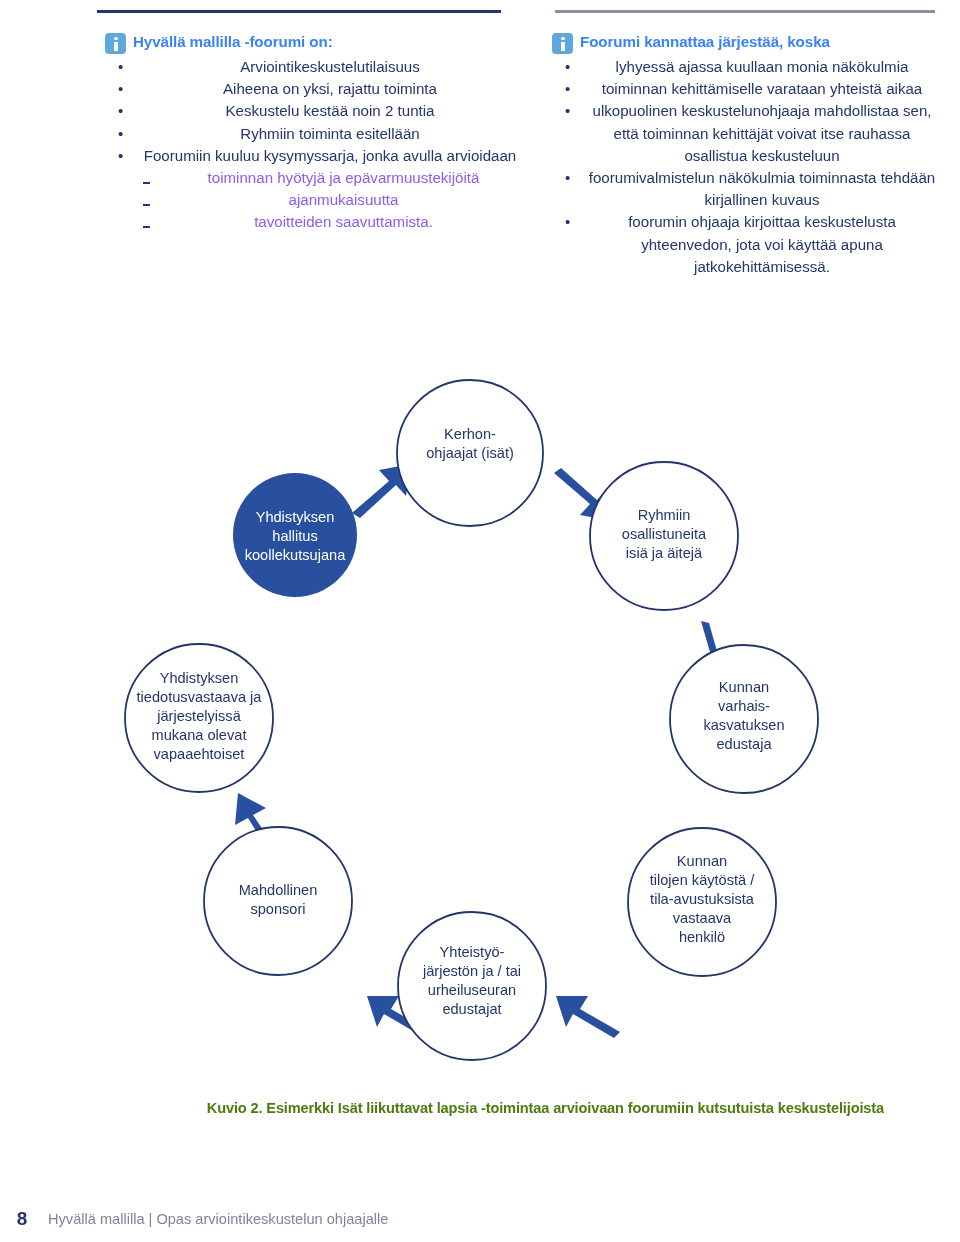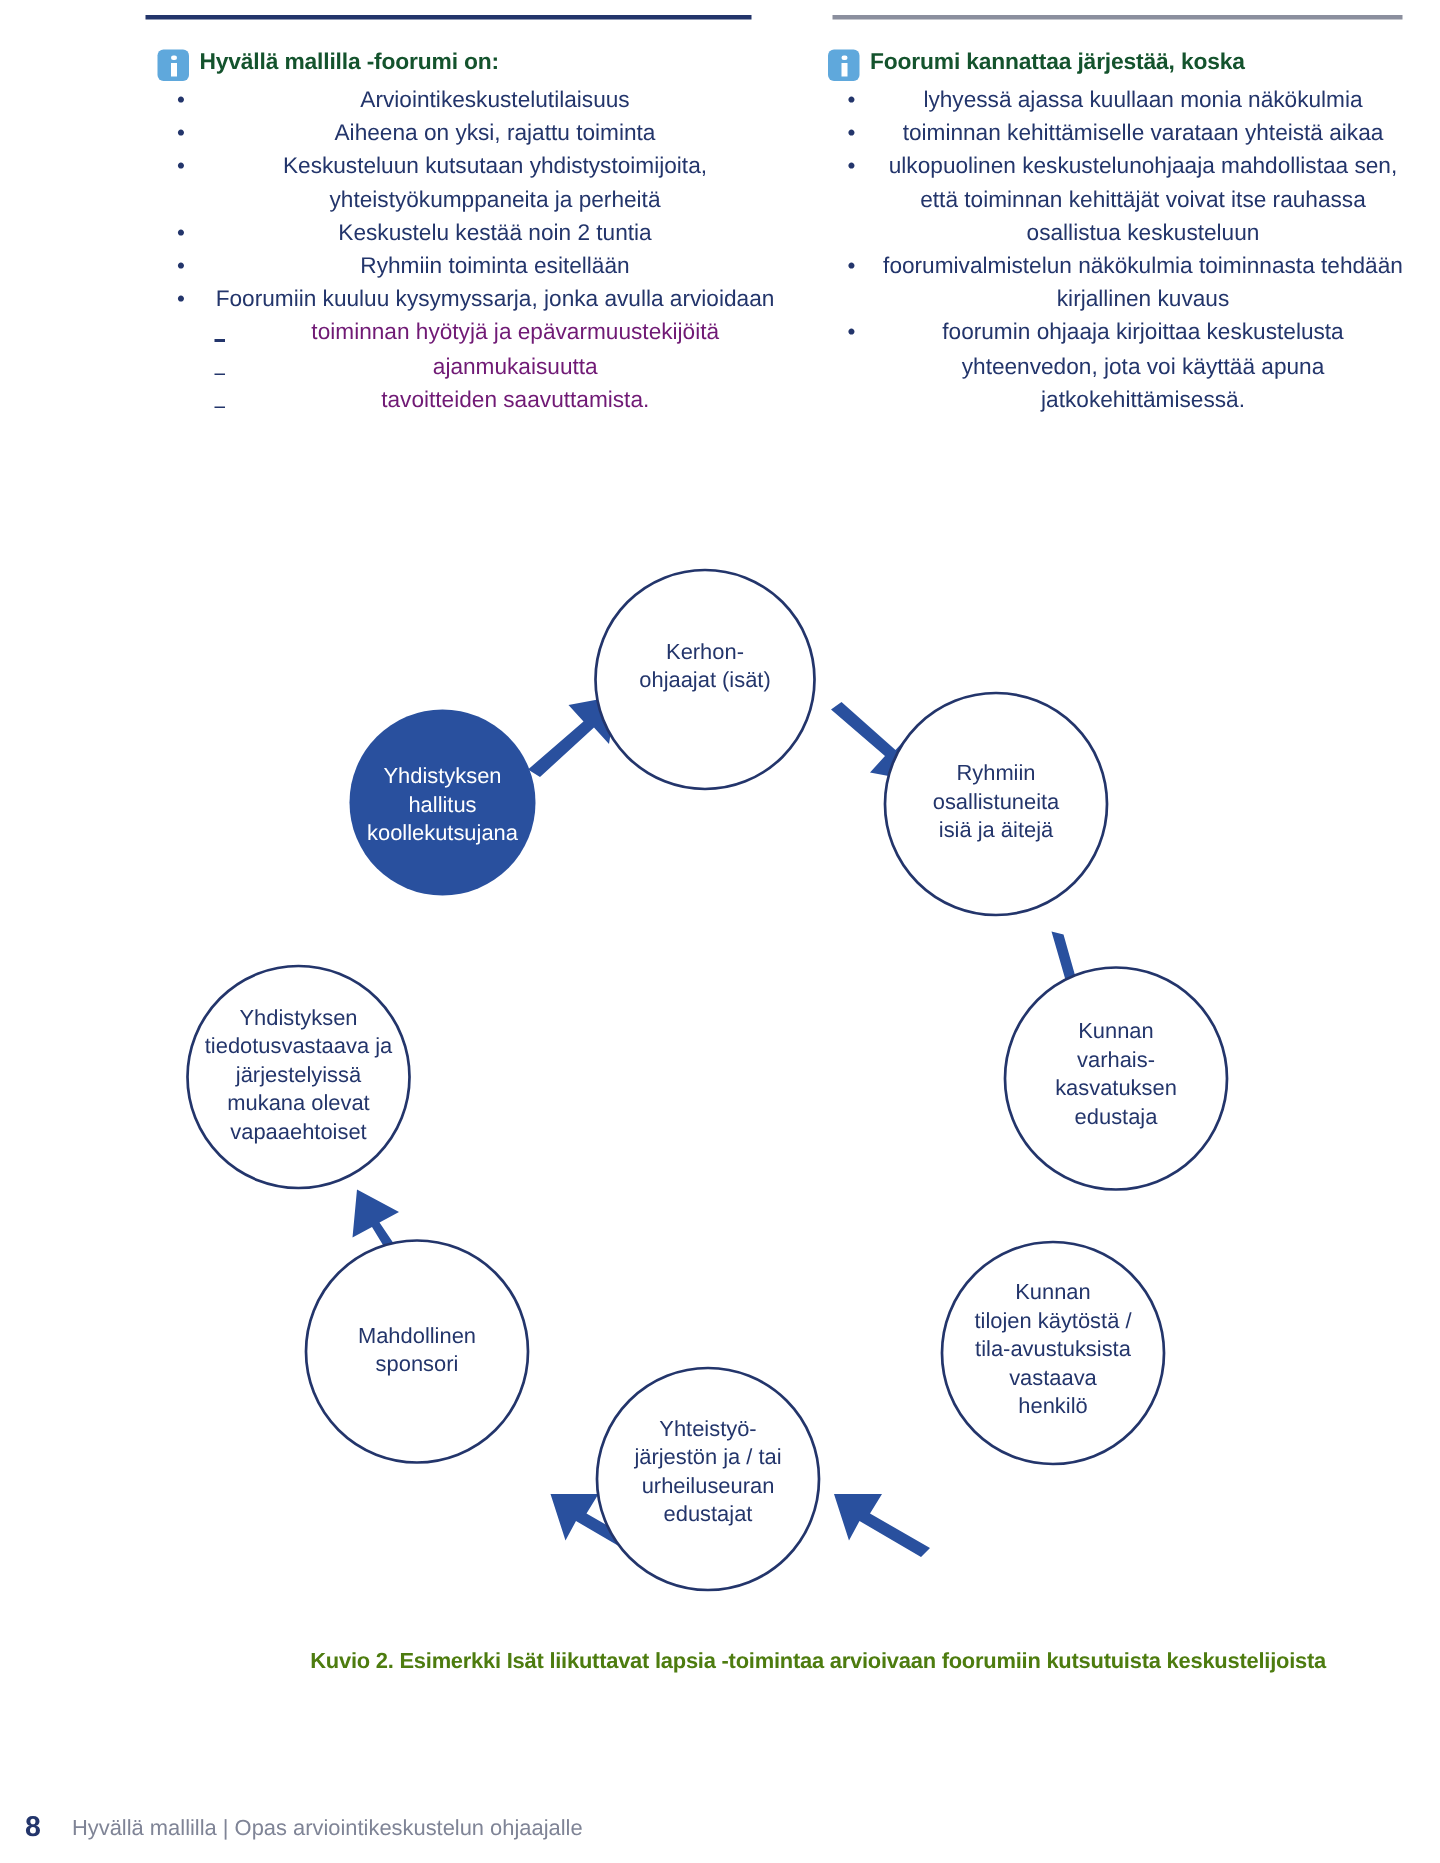--- a/index.html
+++ b/index.html
@@ -57,21 +57,21 @@
   .info-icon::after {
     content: "";
     position: absolute;
     left: 9px; top: 9px;
     width: 3.5px; height: 9px;
     background: #ffffff;
   }
   .col-title {
     font-size: 15.2px;
     font-weight: bold;
-    color: #14532d;
+    color: #3b82f6;
     line-height: 1.28;
     letter-spacing: -0.1px;
   }
 
   ul.bullets {
     list-style: none;
     margin: 2px 0 0 0;
     padding: 0;
     text-align: center;
   }
@@ -93,21 +93,21 @@
   }
   ul.subs {
     list-style: none;
     margin: 0;
     padding: 0;
   }
   ul.subs > li {
     position: relative;
     padding-left: 27px;
     font-size: 15.1px;
-    color: #701a75;
+    color: #8b5cf6;
     line-height: 1.47;
   }
   ul.subs > li::before {
     content: "";
     position: absolute;
     left: 8px;
     top: 15px;
     width: 7px;
     height: 1.6px;
     background: #23356b;
@@ -189,23 +189,20 @@
     <div class="col-head">
       <span class="info-icon"></span>
       <span class="col-title">Hyvällä mallilla -foorumi on:</span>
     </div>
     <ul class="bullets">
       <li class="dot">
           <span class="btext">Arviointikeskustelutilaisuus</span>
         </li>
       <li class="dot">
           <span class="btext">Aiheena on yksi, rajattu toiminta</span>
-        </li>
-      <li class="dot">
-          <span class="btext">Keskusteluun kutsutaan yhdistystoimijoita, yhteistyökumppaneita ja perheitä</span>
         </li>
       <li class="dot">
           <span class="btext">Keskustelu kestää noin 2 tuntia</span>
         </li>
       <li class="dot">
           <span class="btext">Ryhmiin toiminta esitellään</span>
         </li>
       <li class="dot">
         <span class="btext">Foorumiin kuuluu kysymyssarja, jonka avulla arvioidaan</span>
         <ul class="subs">

